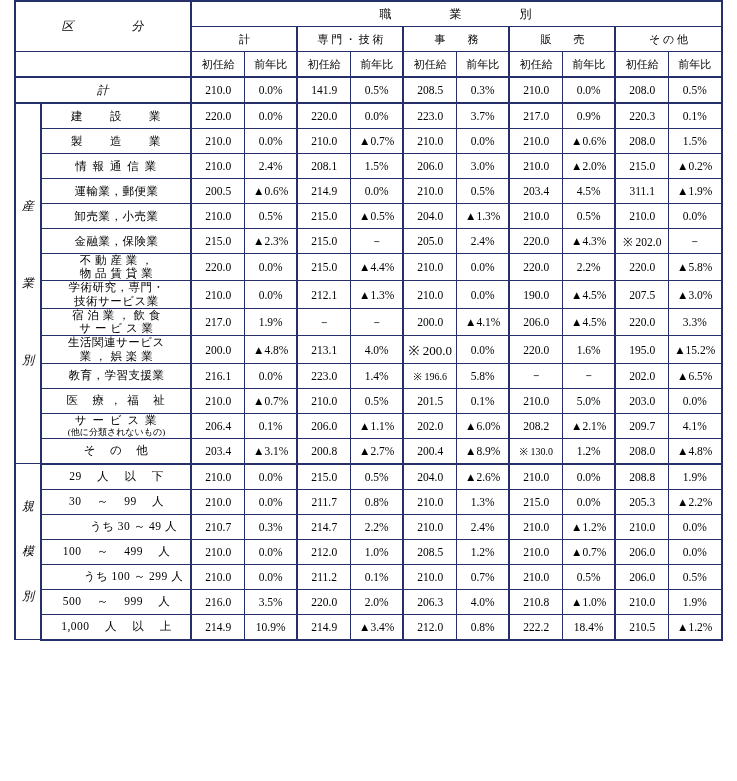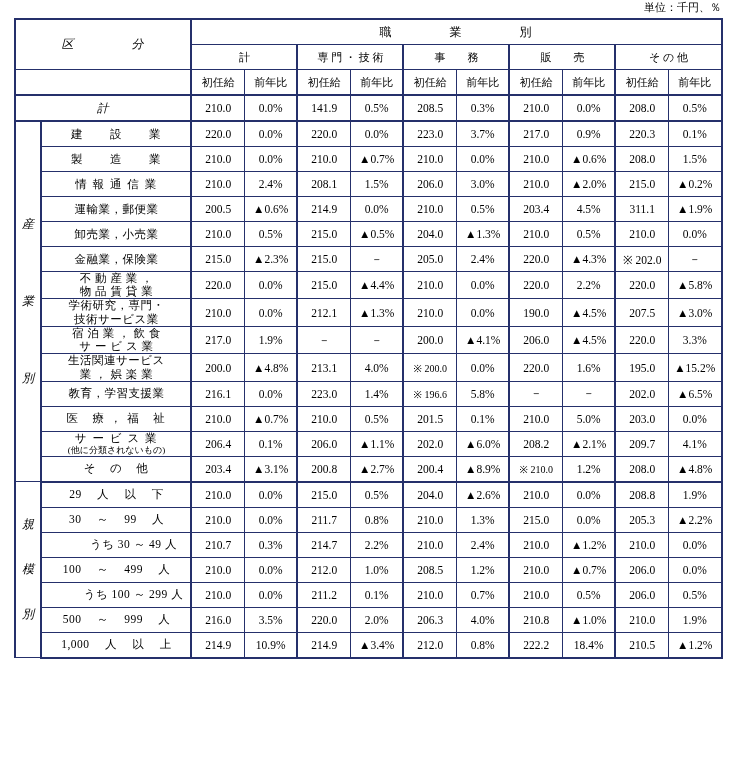--- a/index.html
+++ b/index.html
@@ -75,21 +75,20 @@
     letter-spacing: 1px;
     width: 22px;
   }
   .total-row td { font-weight: normal; }
 </style>
 </head>
 <body>
 
 <div class="page">
 
-  <div class="unit">単位：千円、％</div>
 
   <table class="main">
     <colgroup>
       <col style="width:26px">
       <col style="width:150px">
       <col style="width:53px">
       <col style="width:53px">
       <col style="width:53px">
       <col style="width:53px">
       <col style="width:53px">
@@ -275,21 +274,21 @@
       </tr>
       <tr>
         <td class="rowname two-line thick-r">
           <div>生活関連サービス</div>
           <div>業 ， 娯 楽 業</div>
         </td>
         <td class="num">200.0</td>
         <td class="num thick-r">▲4.8%</td>
         <td class="num">213.1</td>
         <td class="num thick-r">4.0%</td>
-        <td class="num" style="font-size:10px;">※ 200.0</td>
+        <td class="num" style="font-size:13px;">※ 200.0</td>
         <td class="num thick-r">0.0%</td>
         <td class="num">220.0</td>
         <td class="num thick-r">1.6%</td>
         <td class="num">195.0</td>
         <td class="num outer-right">▲15.2%</td>
       </tr>
       <tr>
         <td class="rowname tight thick-r">教育，学習支援業</td>
         <td class="num">216.1</td>
         <td class="num thick-r">0.0%</td>
@@ -332,21 +331,21 @@
         <td class="num outer-right">4.1%</td>
       </tr>
       <tr>
         <td class="rowname thick-r thick-b">そ　の　他</td>
         <td class="num thick-b">203.4</td>
         <td class="num thick-r thick-b">▲3.1%</td>
         <td class="num thick-b">200.8</td>
         <td class="num thick-r thick-b">▲2.7%</td>
         <td class="num thick-b">200.4</td>
         <td class="num thick-r thick-b">▲8.9%</td>
-        <td class="num thick-b" style="font-size:10px;">※ 210.0</td>
+        <td class="num thick-b" style="font-size:10px;">※ 130.0</td>
         <td class="num thick-r thick-b">1.2%</td>
         <td class="num thick-b">208.0</td>
         <td class="num thick-b outer-right">▲4.8%</td>
       </tr>
 
       <tr>
         <td class="sidelabel outer-left thick-r" rowspan="7">
           <div style="padding-bottom:28px;">規</div>
           <div style="padding-bottom:28px;">模</div>
           <div>別</div>

